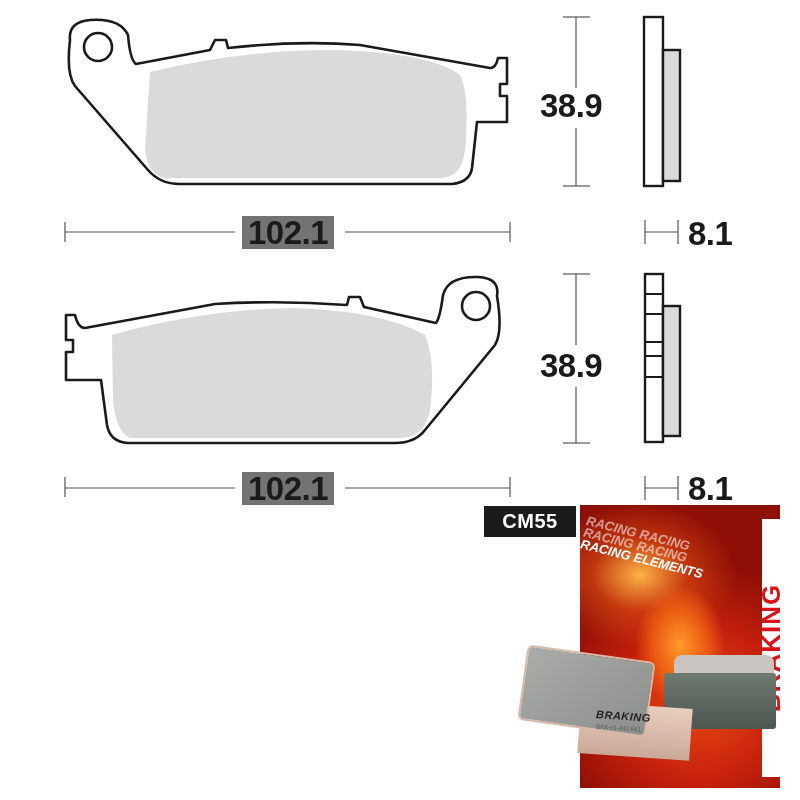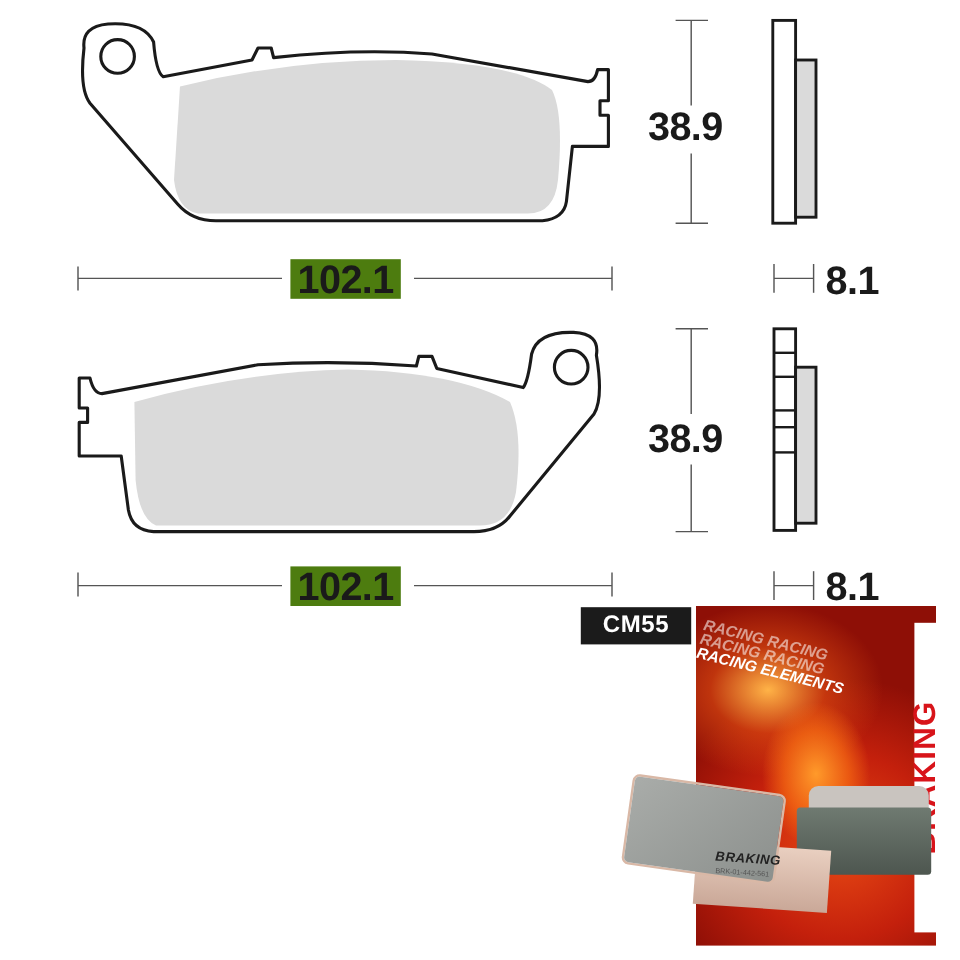--- a/index.html
+++ b/index.html
@@ -1,18 +1,18 @@
 <!DOCTYPE html>
 <html><head>
   <meta charset="utf-8">
   <style>
     html, body { margin: 0; padding: 0; background: #ffffff; }
     body { width: 800px; height: 800px; position: relative; overflow: hidden; font-family: "Liberation Sans", sans-serif; }
     svg { position: absolute; left: 0; top: 0; }
-    .dimtext { position: absolute; font-family: "Liberation Sans", sans-serif; font-weight: bold; color: #1a1a1a; font-size: 33px; line-height: 1; letter-spacing: -0.5px; background: #4d7c0f; padding: 0 6px; }
+    .dimtext { position: absolute; font-family: "Liberation Sans", sans-serif; font-weight: bold; color: #1a1a1a; font-size: 33px; line-height: 1; letter-spacing: -0.5px; background: #737373; padding: 0 6px; }
     .pkg { position: absolute; left: 484px; top: 505px; width: 300px; height: 283px; }
     .pkg-label { position: absolute; left: 0; top: 1px; width: 92px; height: 31px; background: #1b1b1b; color: #fff; font-weight: bold; font-size: 20px; display: flex; align-items: center; justify-content: center; letter-spacing: 0.5px; }
     .pkg-art { position: absolute; left: 96px; top: 0; width: 200px; height: 283px; overflow: hidden;
       background:
         radial-gradient(ellipse 60px 80px at 100px 140px, #ff9a2a 0%, rgba(255,120,20,0.6) 45%, rgba(200,30,10,0) 75%),
         radial-gradient(ellipse 120px 90px at 60px 70px, #ffb347 0%, rgba(240,90,20,0.5) 40%, rgba(180,20,10,0) 80%),
         radial-gradient(ellipse 150px 140px at 120px 200px, #e84a14 0%, #c4200c 55%, #8e0f06 100%);
     }
     .racing { position: absolute; left: 8px; top: 10px; transform: rotate(14deg); transform-origin: left top; color: #fff; font-weight: bold; font-size: 13px; line-height: 12px; white-space: nowrap; font-style: italic; }
     .racing .faint { color: rgba(255,255,255,0.55); }

